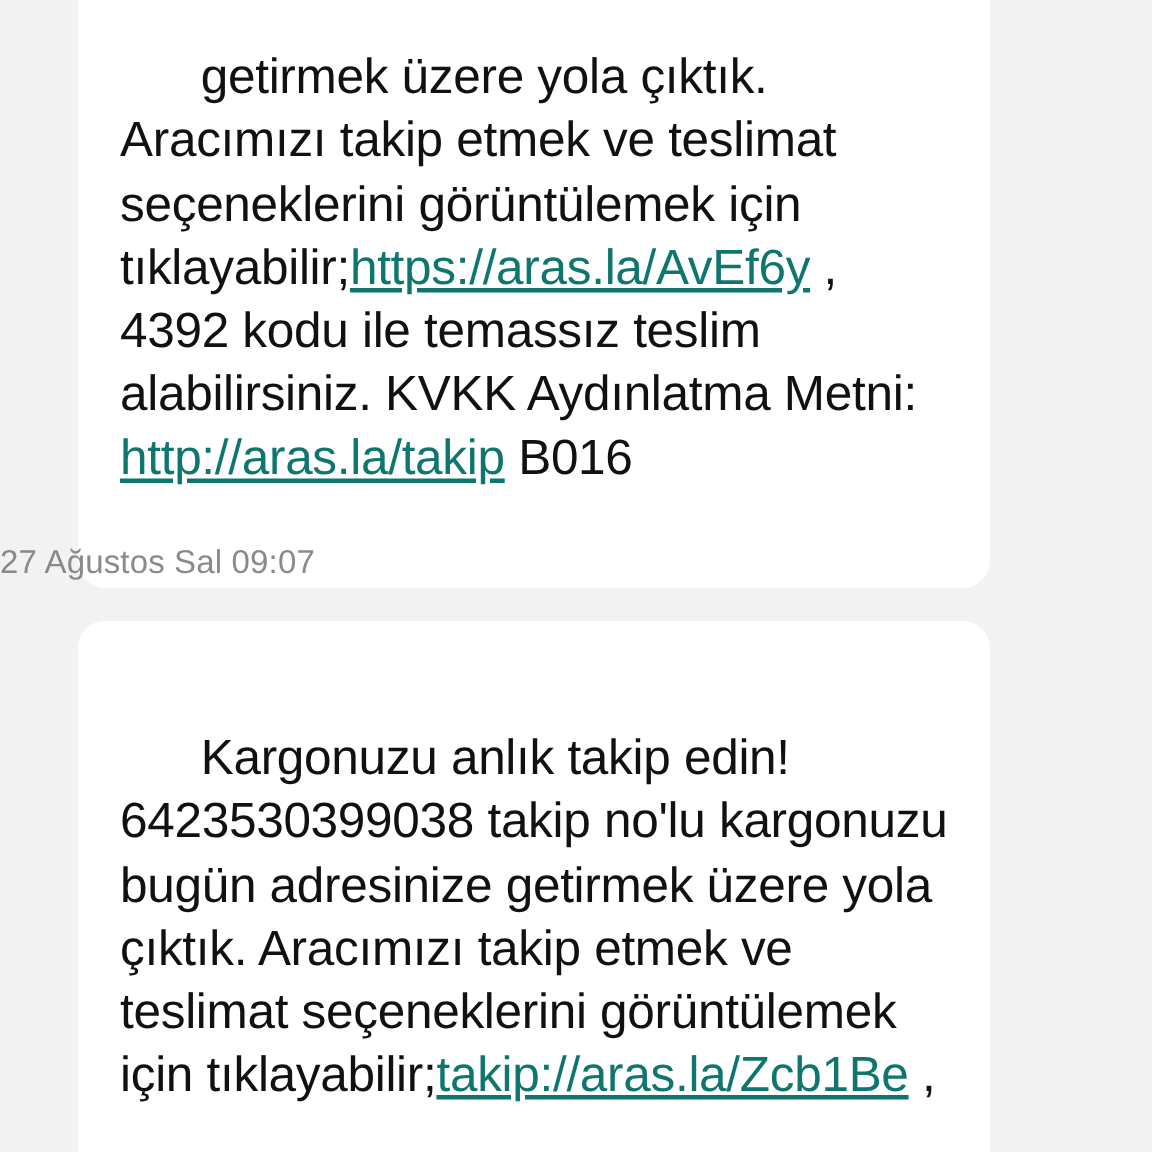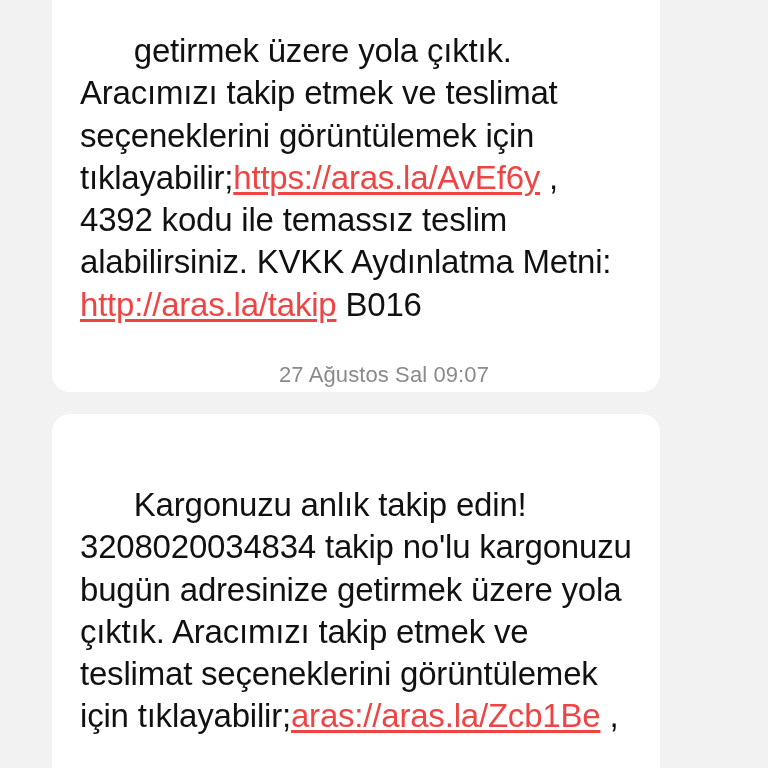--- a/index.html
+++ b/index.html
@@ -44,48 +44,48 @@
     top: 414px;
     left: 52px;
     padding-top: 28px;
     min-height: 360px;
   }
   .msg-text {
     margin: 0;
     white-space: pre-wrap;
   }
   a.link {
-    color: #ef4444;
+    color: #0f766e;
     text-decoration: underline;
     text-underline-offset: 3px;
     cursor: pointer;
   }
   .timestamp {
     position: absolute;
     top: 362px;
     left: 0;
     width: 768px;
-    text-align: center;
+    text-align: left;
     color: #8a8a8a;
     font-size: 22px;
     letter-spacing: 0.1px;
   }
 </style>
 </head>
 <body>
 
 <div class="thread">
 
   <div class="bubble first">
     <p class="msg-text">
       <span>getirmek üzere yola çıktık. Aracımızı takip etmek ve teslimat seçeneklerini görüntülemek için tıklayabilir;</span><a class="link">https://aras.la/AvEf6y</a><span> , 4392 kodu ile temassız teslim alabilirsiniz. KVKK Aydınlatma Metni: </span><a class="link">http://aras.la/takip</a><span> B016</span>
     </p>
   </div>
 
   <div class="timestamp">27 Ağustos Sal 09:07</div>
 
   <div class="bubble second">
     <p class="msg-text">
-      <span>Kargonuzu anlık takip edin! 3208020034834 takip no'lu kargonuzu bugün adresinize getirmek üzere yola çıktık. Aracımızı takip etmek ve teslimat seçeneklerini görüntülemek için tıklayabilir;</span><a class="link">aras://aras.la/Zcb1Be</a><span> ,</span>
+      <span>Kargonuzu anlık takip edin! 6423530399038 takip no'lu kargonuzu bugün adresinize getirmek üzere yola çıktık. Aracımızı takip etmek ve teslimat seçeneklerini görüntülemek için tıklayabilir;</span><a class="link">takip://aras.la/Zcb1Be</a><span> ,</span>
     </p>
   </div>
 
 </div>
 
 </body></html>

